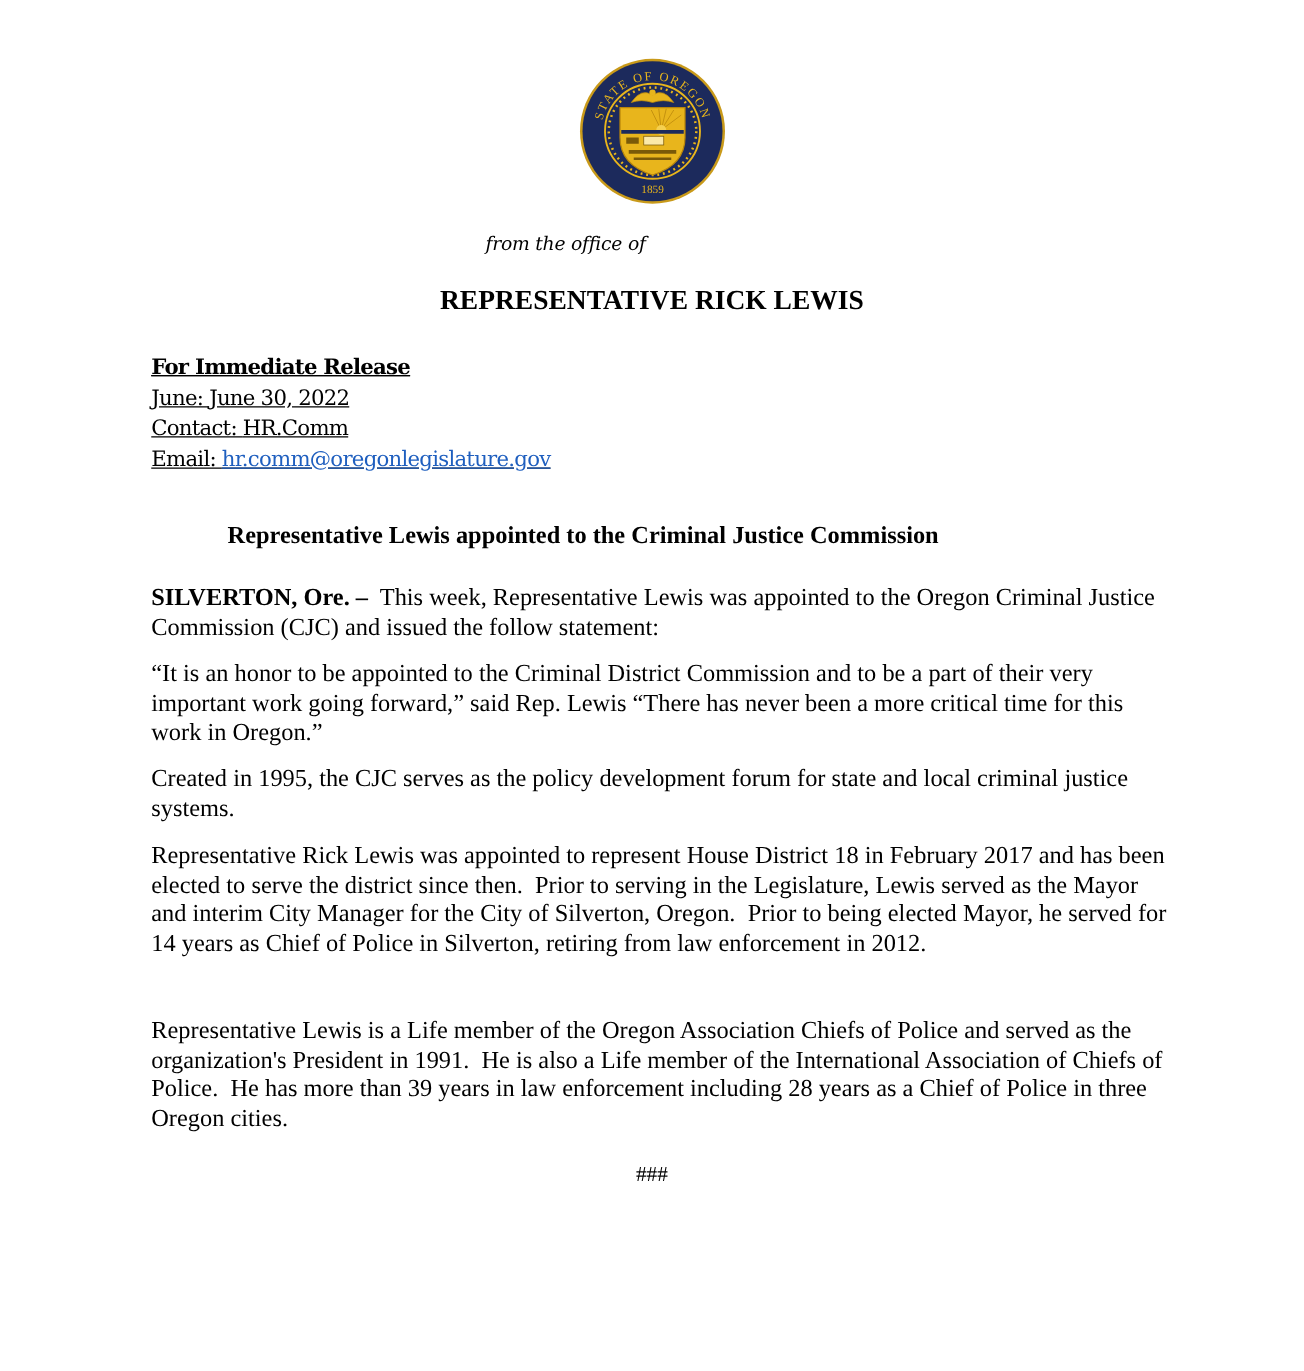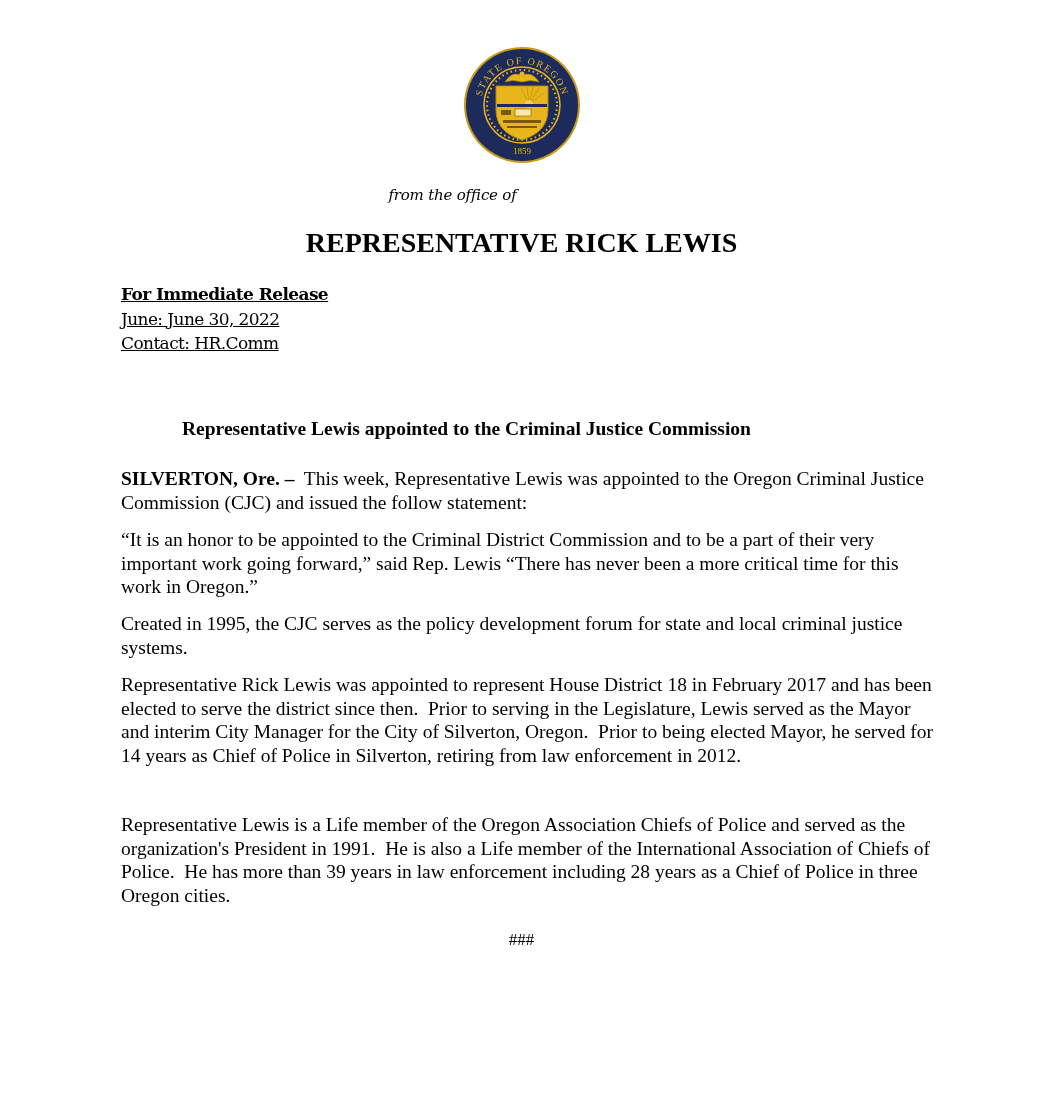--- a/index.html
+++ b/index.html
@@ -40,21 +40,21 @@
       letter-spacing: -0.2px;
     }
     .rep-name {
       position: absolute;
       left: 0;
       width: 1043px;
       top: 227px;
       text-align: center;
       font-family: "Liberation Serif", serif;
       font-weight: bold;
-      font-size: 28px;
+      font-size: 22px;
       letter-spacing: 0px;
     }
     .release-block {
       position: absolute;
       left: 121px;
       top: 282px;
       font-family: "DejaVu Serif", "Liberation Serif", serif;
       font-size: 17px;
       line-height: 24.5px;
       letter-spacing: -0.6px;
@@ -154,20 +154,21 @@
   </svg>
 
   <div class="from-office">from the office of</div>
 
   <div class="rep-name">REPRESENTATIVE RICK LEWIS</div>
 
   <div class="release-block">
     <div class="release-title">For Immediate Release</div>
     <div><span>June: </span><span>June 30, 2022</span></div>
     <div><span>Contact: </span><span>HR.Comm</span></div>
+    <div><span>Email: </span><a href="#">hr.comm@oregonlegislature.gov</a></div>
   </div>
 
   <div class="headline">Representative Lewis appointed to the Criminal Justice Commission</div>
 
   <div class="body-text p1">
     <p><span class="dateline">SILVERTON, Ore. –</span><span style="white-space: pre-wrap;">  This week, Representative Lewis was appointed to the Oregon Criminal Justice Commission (CJC) and issued the follow statement:</span></p>
   </div>
 
   <div class="body-text p2">
     <p>“It is an honor to be appointed to the Criminal District Commission and to be a part of their very important work going forward,” said Rep. Lewis “There has never been a more critical time for this work in Oregon.”</p>

